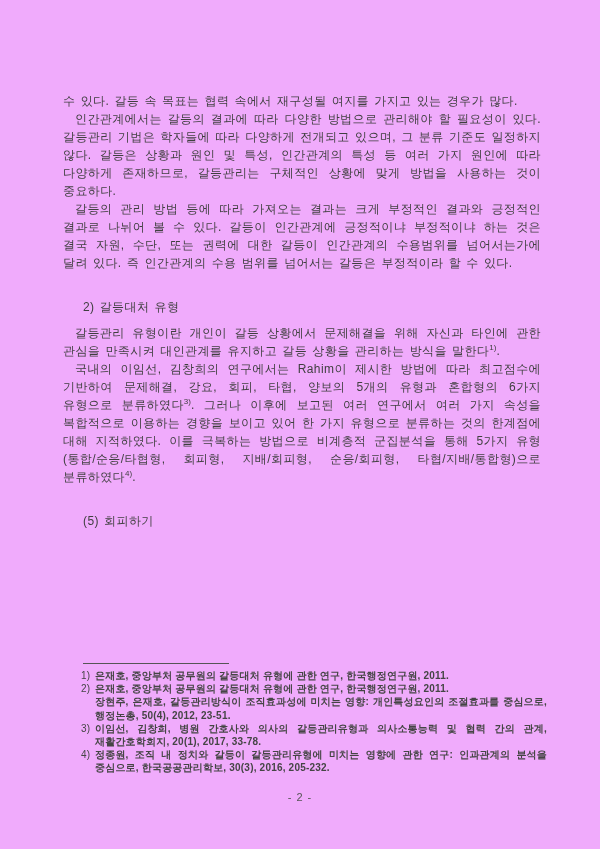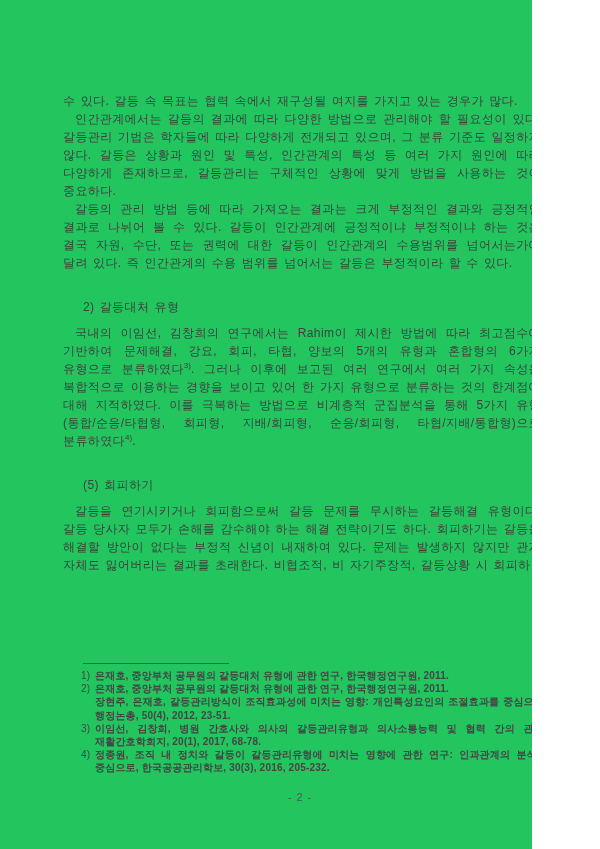--- a/index.html
+++ b/index.html
@@ -2,23 +2,23 @@
 <html><head>
 <meta charset="utf-8">
 <style>
   html, body {
     margin: 0;
     padding: 0;
     background: #ffffff;
   }
   .page {
     position: relative;
-    width: 532px;
+    width: 600px;
     height: 849px;
-    background: #22c55e;
+    background: #f0abfc;
     overflow: hidden;
     font-family: "Liberation Sans", sans-serif;
     color: #3f3f3f;
   }
   .body-text {
     position: absolute;
     left: 63px;
     top: 92px;
     width: 478px;
     font-size: 12px;
@@ -84,44 +84,44 @@
 </head>
 <body>
 
 <div class="page">
   <div class="body-text" id="body-container">
       <p class="para no-indent">수 있다. 갈등 속 목표는 협력 속에서 재구성될 여지를 가지고 있는 경우가 많다.</p>
       <p class="para">인간관계에서는 갈등의 결과에 따라 다양한 방법으로 관리해야 할 필요성이 있다. 갈등관리 기법은 학자들에 따라 다양하게 전개되고 있으며, 그 분류 기준도 일정하지 않다. 갈등은 상황과 원인 및 특성, 인간관계의 특성 등 여러 가지 원인에 따라 다양하게 존재하므로, 갈등관리는 구체적인 상황에 맞게 방법을 사용하는 것이 중요하다.</p>
       <p class="para">갈등의 관리 방법 등에 따라 가져오는 결과는 크게 부정적인 결과와 긍정적인 결과로 나뉘어 볼 수 있다. 갈등이 인간관계에 긍정적이냐 부정적이냐 하는 것은 결국 자원, 수단, 또는 권력에 대한 갈등이 인간관계의 수용범위를 넘어서는가에 달려 있다. 즉 인간관계의 수용 범위를 넘어서는 갈등은 부정적이라 할 수 있다.</p>
       <div class="spacer"></div>
       <p class="heading">2) 갈등대처 유형</p>
+      <p class="para">갈등관리 유형이란 개인이 갈등 상황에서 문제해결을 위해 자신과 타인에 관한 관심을 만족시켜 대인관계를 유지하고 갈등 상황을 관리하는 방식을 말한다<sup class="fn-ref">1)</sup>.</p>
       <p class="para">국내의 이임선, 김창희의 연구에서는 Rahim이 제시한 방법에 따라 최고점수에 기반하여 문제해결, 강요, 회피, 타협, 양보의 5개의 유형과 혼합형의 6가지 유형으로 분류하였다<sup class="fn-ref">3)</sup>. 그러나 이후에 보고된 여러 연구에서 여러 가지 속성을 복합적으로 이용하는 경향을 보이고 있어 한 가지 유형으로 분류하는 것의 한계점에 대해 지적하였다. 이를 극복하는 방법으로 비계층적 군집분석을 통해 5가지 유형(통합/순응/타협형, 회피형, 지배/회피형, 순응/회피형, 타협/지배/통합형)으로 분류하였다<sup class="fn-ref">4)</sup>.</p>
       <div class="spacer"></div>
       <p class="heading">(5) 회피하기</p>
-      <p class="para">갈등을 연기시키거나 회피함으로써 갈등 문제를 무시하는 갈등해결 유형이다. 갈등 당사자 모두가 손해를 감수해야 하는 해결 전략이기도 하다. 회피하기는 갈등을 해결할 방안이 없다는 부정적 신념이 내재하여 있다. 문제는 발생하지 않지만 관계 자체도 잃어버리는 결과를 초래한다. 비협조적, 비 자기주장적, 갈등상황 시 회피하</p>
     </div>
   <div class="footnote-sep"></div>
   <div class="footnotes" id="footnotes-container">
       <div class="footnote">
         <div class="fn-num">1)</div>
         <div class="fn-body">
           <div>은재호, 중앙부처 공무원의 갈등대처 유형에 관한 연구, 한국행정연구원, 2011.</div>
         </div>
       </div>
       <div class="footnote">
         <div class="fn-num">2)</div>
         <div class="fn-body">
           <div>은재호, 중앙부처 공무원의 갈등대처 유형에 관한 연구, 한국행정연구원, 2011.</div>
           <div>장현주, 은재호, 갈등관리방식이 조직효과성에 미치는 영향: 개인특성요인의 조절효과를 중심으로, 행정논총, 50(4), 2012, 23-51.</div>
         </div>
       </div>
       <div class="footnote">
         <div class="fn-num">3)</div>
         <div class="fn-body">
-          <div>이임선, 김창희, 병원 간호사와 의사의 갈등관리유형과 의사소통능력 및 협력 간의 관계, 재활간호학회지, 20(1), 2017, 68-78.</div>
+          <div>이임선, 김창희, 병원 간호사와 의사의 갈등관리유형과 의사소통능력 및 협력 간의 관계, 재활간호학회지, 20(1), 2017, 33-78.</div>
         </div>
       </div>
       <div class="footnote">
         <div class="fn-num">4)</div>
         <div class="fn-body">
           <div>정종원, 조직 내 정치와 갈등이 갈등관리유형에 미치는 영향에 관한 연구: 인과관계의 분석을 중심으로, 한국공공관리학보, 30(3), 2016, 205-232.</div>
         </div>
       </div>
     </div>
   <div class="page-number">- 2 -</div>

